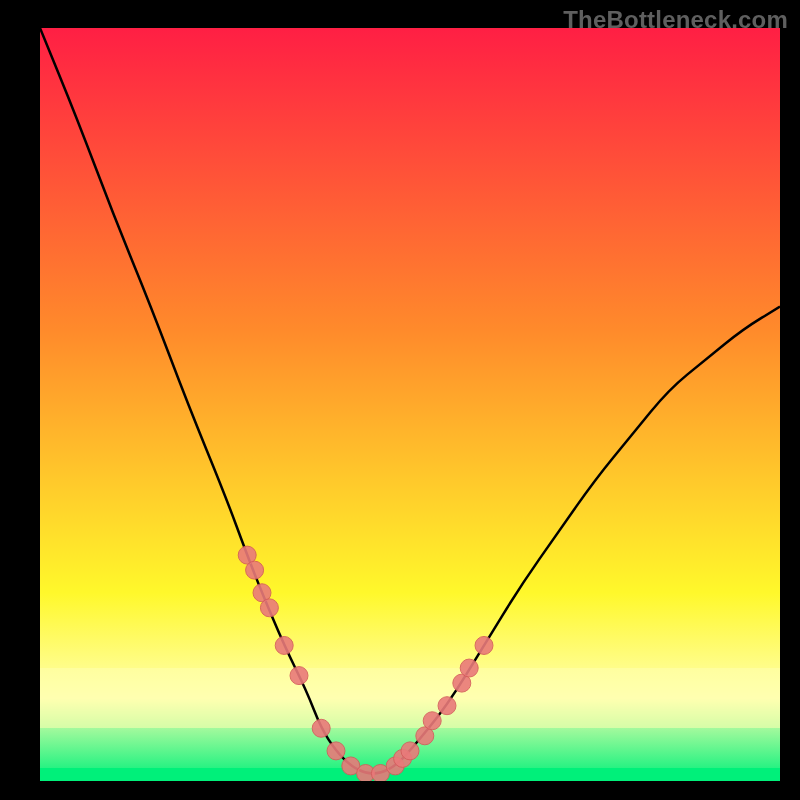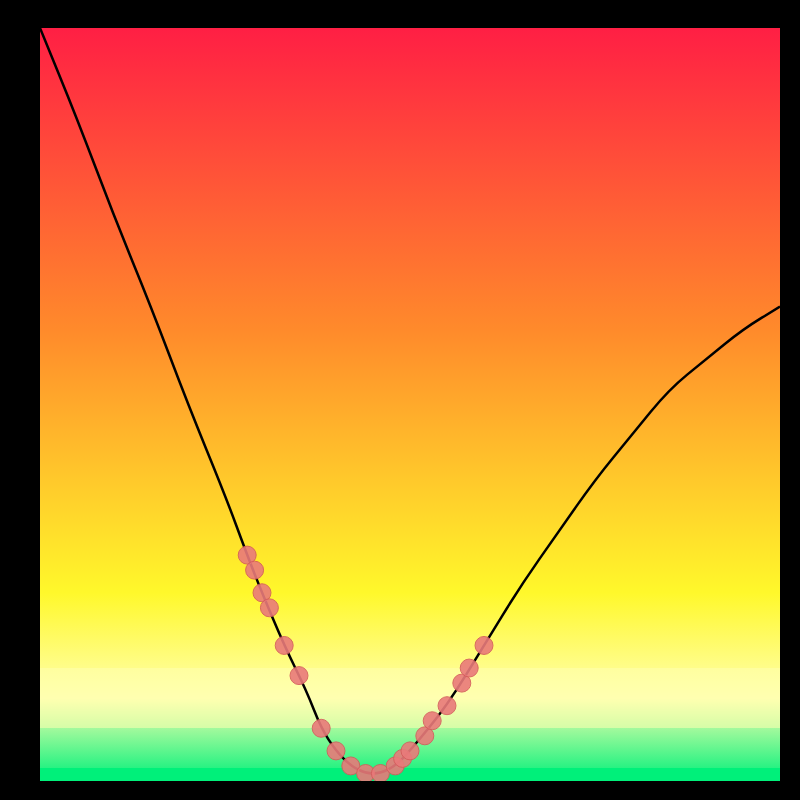--- a/index.html
+++ b/index.html
@@ -77,13 +77,14 @@
         <circle cx="370" cy="722.88" r="9" fill="#e97a7a" stroke="#d45c5c" stroke-width="1" opacity="0.9"></circle>
         <circle cx="384.8" cy="707.82" r="9" fill="#e97a7a" stroke="#d45c5c" stroke-width="1" opacity="0.9"></circle>
         <circle cx="392.20000000000005" cy="692.76" r="9" fill="#e97a7a" stroke="#d45c5c" stroke-width="1" opacity="0.9"></circle>
         <circle cx="407.00000000000006" cy="677.7" r="9" fill="#e97a7a" stroke="#d45c5c" stroke-width="1" opacity="0.9"></circle>
         <circle cx="421.79999999999995" cy="655.11" r="9" fill="#e97a7a" stroke="#d45c5c" stroke-width="1" opacity="0.9"></circle>
         <circle cx="429.2" cy="640.05" r="9" fill="#e97a7a" stroke="#d45c5c" stroke-width="1" opacity="0.9"></circle>
         <circle cx="444" cy="617.46" r="9" fill="#e97a7a" stroke="#d45c5c" stroke-width="1" opacity="0.9"></circle>
       </g>
   </svg>
 
+  <div class="watermark">TheBottleneck.com</div>
 </div>
 
 </body></html>

